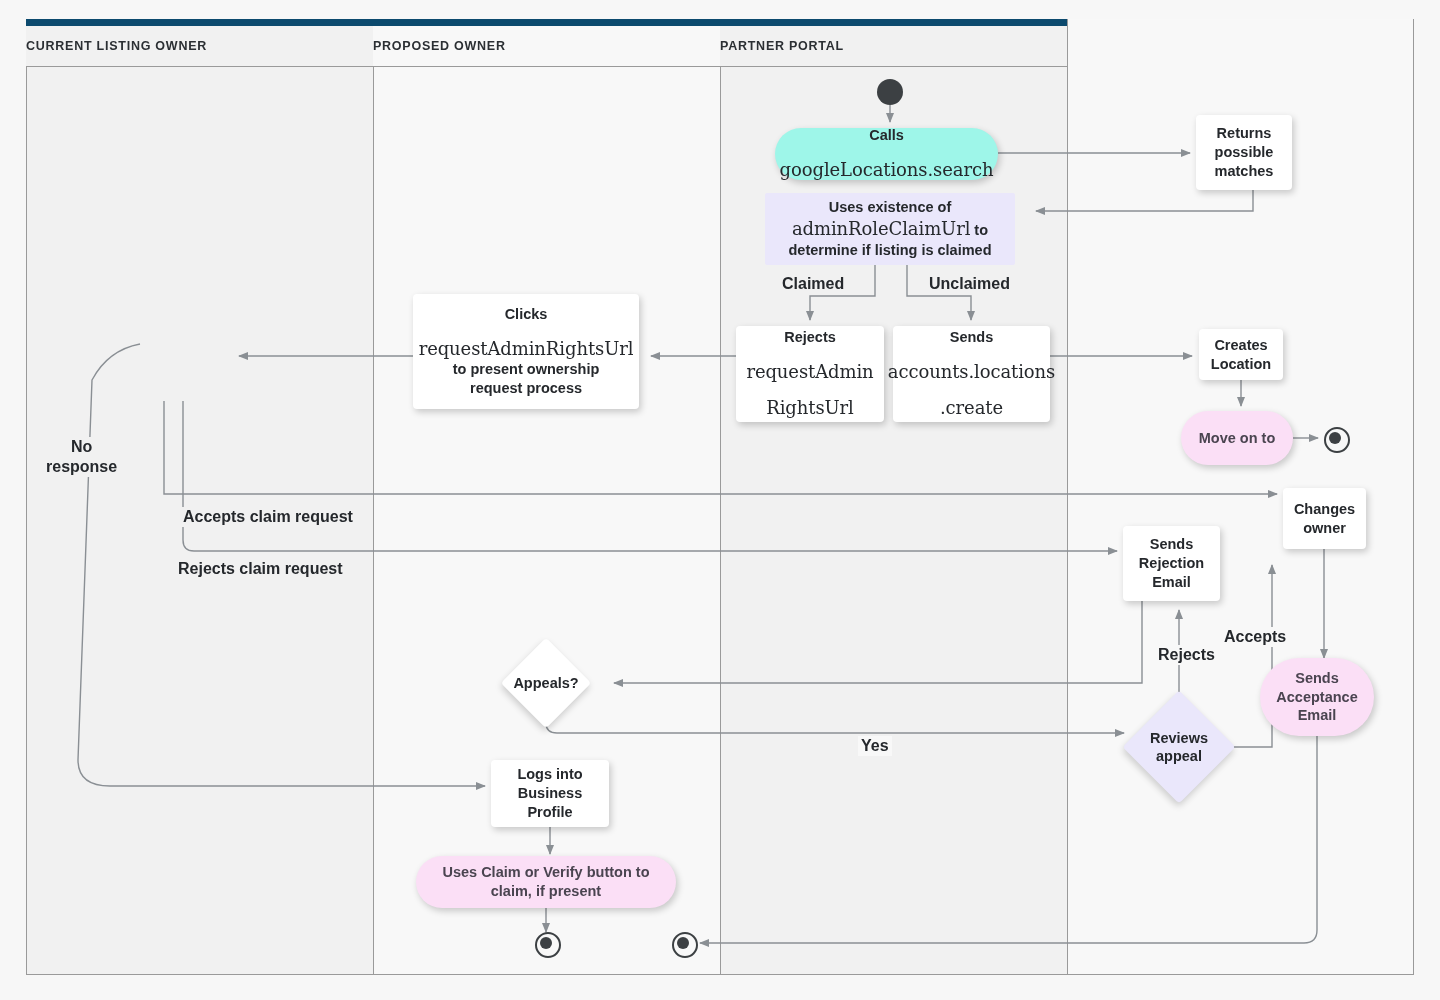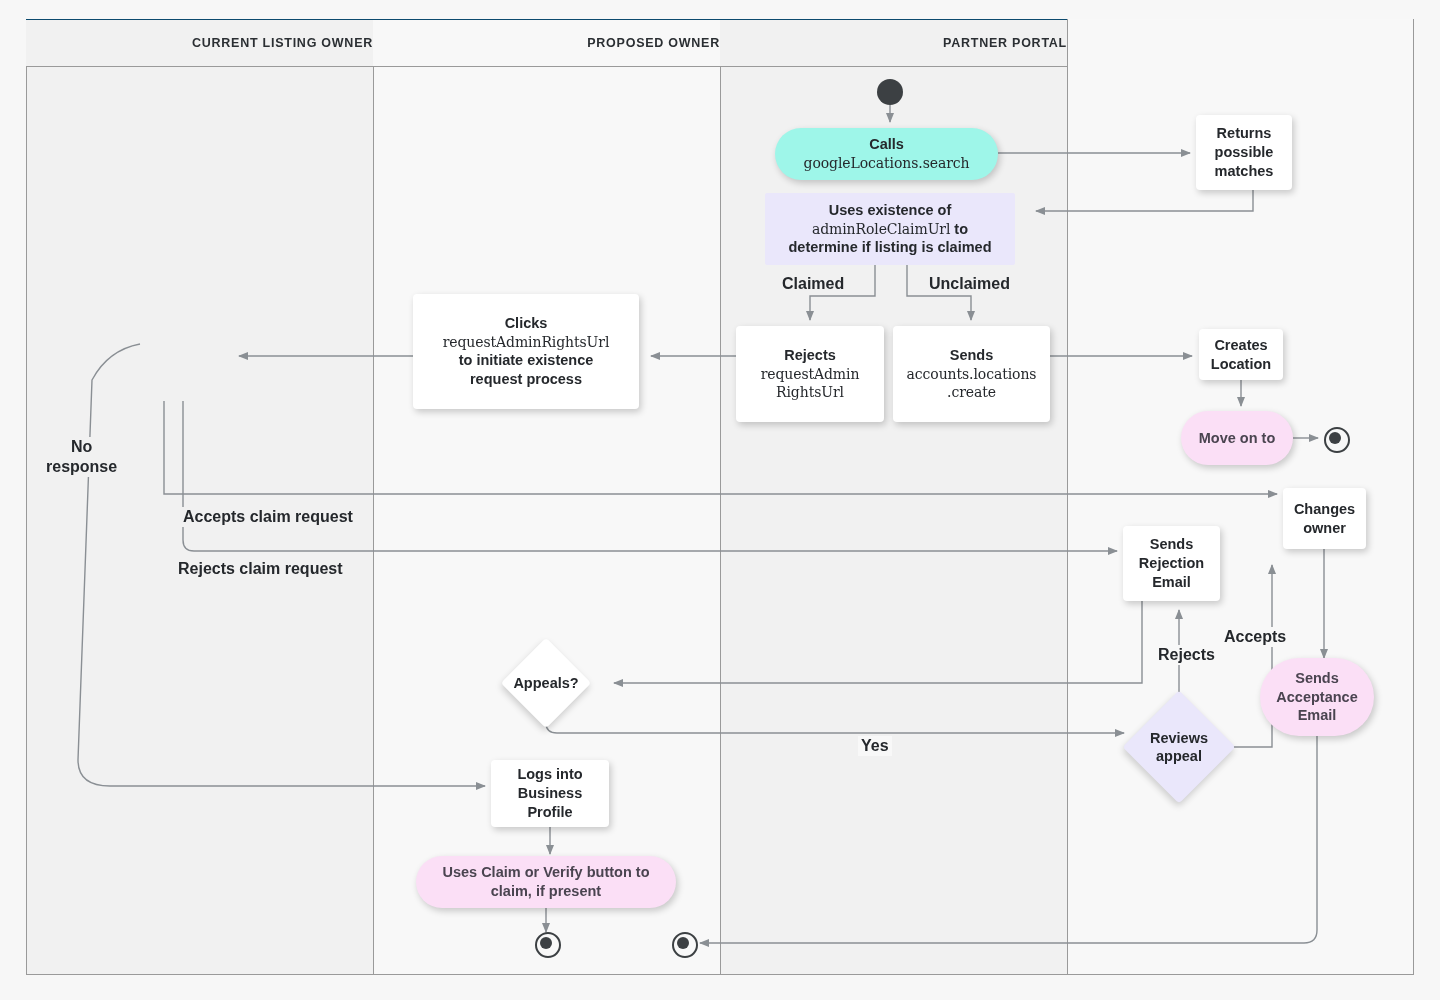--- a/index.html
+++ b/index.html
@@ -5,40 +5,40 @@
   html,body{margin:0;padding:0;background:#f7f7f7;}
   body{font-family:"Liberation Sans",sans-serif;}
   #stage{position:relative;width:1440px;height:1000px;background:#f7f7f7;overflow:hidden;}
 
   
   .lane{position:absolute;top:19px;height:956px;border-left:1px solid #9a9a9a;box-sizing:border-box;}
   .lane.last{border-right:1px solid #9a9a9a;}
   .lane-dark{background:#f1f1f1;}
   .lane-light{background:#f8f8f8;}
   .lane-head{position:absolute;top:19px;height:48px;box-sizing:border-box;
-             border-bottom:1px solid #9a9a9a;border-top:1px solid #0c4a6e;
-             display:flex;align-items:center;justify-content:flex-end;}
+             border-bottom:1px solid #9a9a9a;border-top:7px solid #0c4a6e;
+             display:flex;align-items:center;justify-content:flex-start;}
   .lane-head span{font-size:12.5px;font-weight:700;letter-spacing:.75px;color:#2b2f33;
                   font-family:"Liberation Sans",sans-serif;}
   .lane-bottom{position:absolute;left:26px;width:1388px;top:974px;height:1px;background:#9a9a9a;}
 
   
   #edges{position:absolute;left:0;top:0;width:1440px;height:1000px;pointer-events:none;}
 
   
   .node{position:absolute;box-sizing:border-box;display:flex;align-items:center;
         justify-content:center;text-align:center;color:#25282c;}
   .node .inner{padding:0 6px;line-height:1.30;}
   .rect{background:#ffffff;border-radius:4px;box-shadow:2px 3px 7px rgba(0,0,0,.20);
         font-size:14.5px;font-weight:700;}
   .pill{border-radius:999px;box-shadow:2px 3px 7px rgba(0,0,0,.20);font-size:14.5px;font-weight:700;}
   .pill-cyan{background:#9ef6e9;}
   .pill-pink{background:#fbdff6;color:#4a4450;}
   .band{background:#eae7fb;font-size:14.5px;font-weight:700;border-radius:2px;}
-  .mono{font-family:"DejaVu Serif",serif;font-weight:400;font-size:14px;letter-spacing:-.1px;}
+  .mono{font-family:"DejaVu Serif",serif;font-weight:400;font-size:18px;letter-spacing:-.1px;margin-top:13px;}
 
   
   .diamond{position:absolute;display:flex;align-items:center;justify-content:center;}
   .diamond .dshape{position:absolute;left:0;top:0;width:100%;height:100%;
                    transform:rotate(45deg);border-radius:4px;box-shadow:2px 3px 7px rgba(0,0,0,.18);}
   .dshape.purple{background:#eae7fb;}
   .dshape.white{background:#ffffff;}
   .diamond .dtext{position:relative;z-index:2;font-size:14.5px;font-weight:700;
                   line-height:1.25;text-align:center;color:#25282c;}
 
@@ -176,21 +176,21 @@
 
   <div class="node pill pill-pink" style="left:1181px;top:411px;width:112px;height:54px;">
     <div class="inner">Move on to</div>
   </div>
   <div class="end-dot" style="left:1324px;top:427px;"></div>
 
   <div class="node rect" style="left:413px;top:294px;width:226px;height:115px;">
     <div class="inner">
       <div>Clicks</div>
       <div class="mono">requestAdminRightsUrl</div>
-      <div>to initiate existence</div>
+      <div>to present ownership</div>
       <div>request process</div>
     </div>
   </div>
 
 
   <div class="elabel boxed" style="left:43px;top:437px;text-align:center;">No
 response</div>
 
   <div class="elabel boxed" style="left:180px;top:507px;">Accepts claim request</div>
   <div class="elabel boxed" style="left:175px;top:559px;">Rejects claim request</div>

